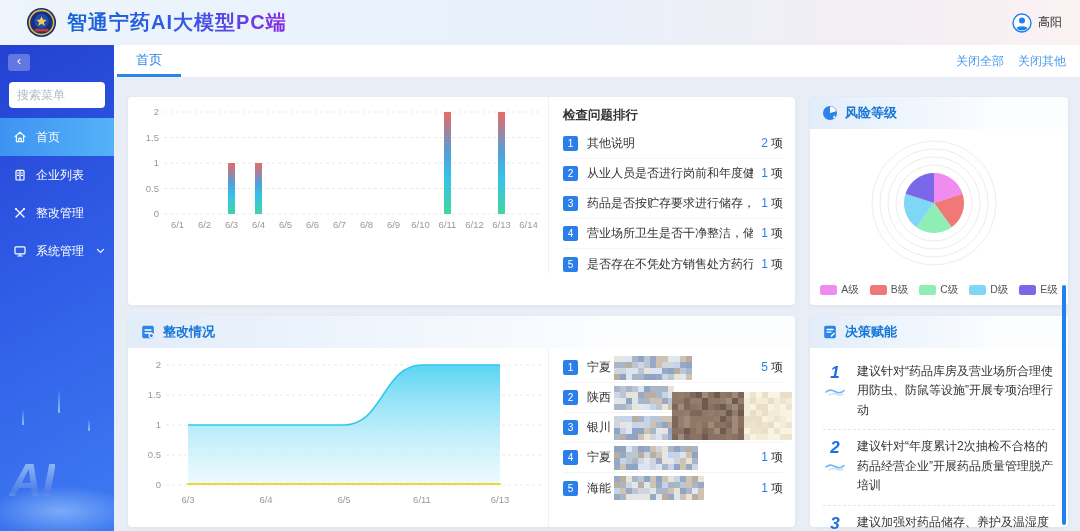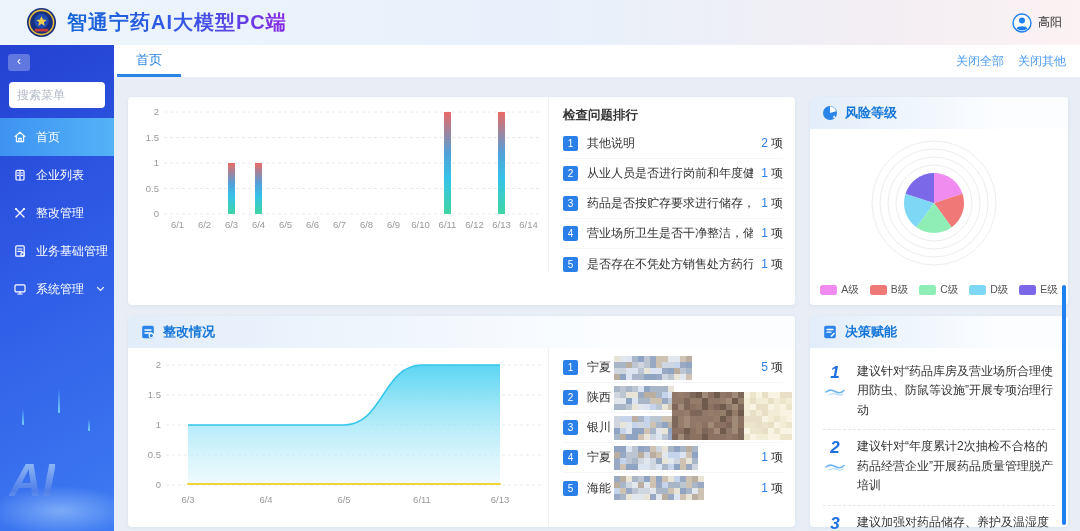--- a/index.html
+++ b/index.html
@@ -134,30 +134,20 @@
       <div class="menu-item">
         <span class="mi-icon">
           <svg viewBox="0 0 14 14" width="14" height="14" fill="none" stroke="#fff" stroke-width="1.3" stroke-linecap="round">
             <path d="M3 3 L11 11"></path>
             <path d="M11 3 L3 11"></path>
             <circle cx="3" cy="3" r="1.1" fill="#fff" stroke="none"></circle>
             <circle cx="11" cy="3" r="1.1" fill="#fff" stroke="none"></circle>
           </svg>
         </span>
         <span class="mi-label">整改管理</span>
-      </div>
-      <div class="menu-item">
-        <span class="mi-icon">
-          <svg viewBox="0 0 14 14" width="14" height="14" fill="none" stroke="#fff" stroke-width="1.2" stroke-linecap="round">
-            <rect x="2.8" y="1.8" width="8.4" height="10.4" rx="1"></rect>
-            <path d="M5 5 H9 M5 7.4 H9"></path>
-            <circle cx="9.6" cy="10.4" r="1.7"></circle>
-          </svg>
-        </span>
-        <span class="mi-label">业务基础管理</span>
       </div>
       <div class="menu-item">
         <span class="mi-icon">
           <svg viewBox="0 0 14 14" width="14" height="14" fill="none" stroke="#fff" stroke-width="1.2" stroke-linecap="round">
             <rect x="2" y="2.8" width="10" height="7" rx="1"></rect>
             <path d="M7 9.8 V12 M4.8 12 H9.2"></path>
           </svg>
         </span>
         <span class="mi-label">系统管理</span>
         <span class="menu-arrow">

